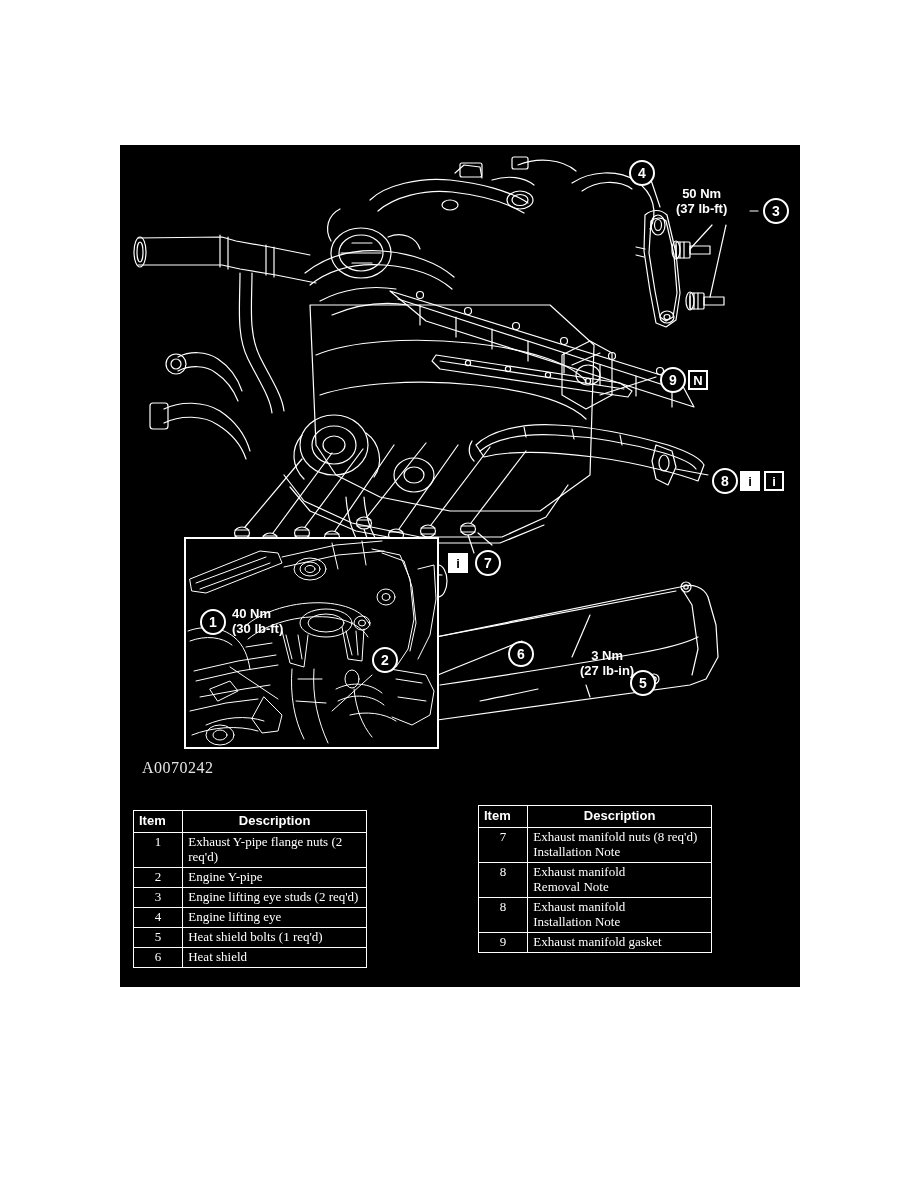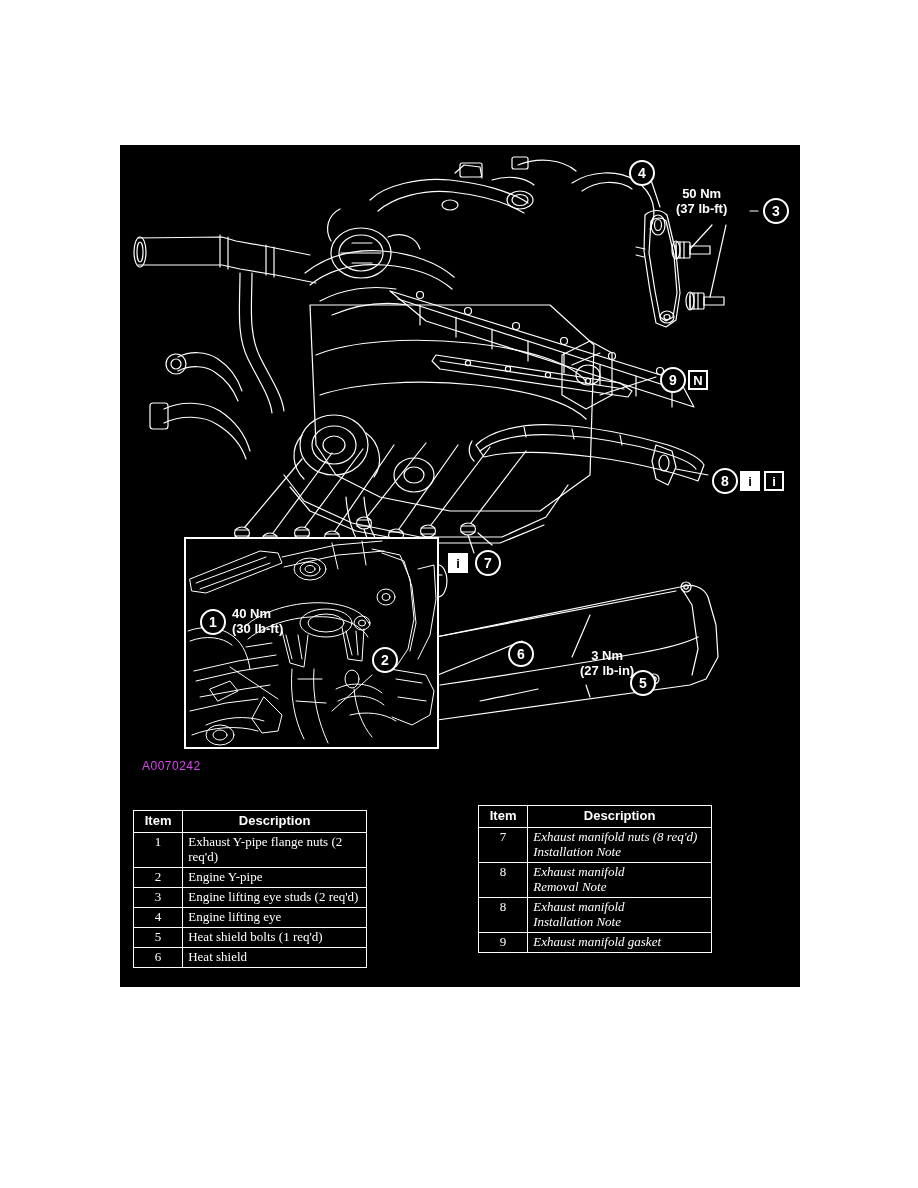--- a/index.html
+++ b/index.html
@@ -103,23 +103,23 @@
     left: 0; top: 0;
     width: 251px;
     height: 208px;
   }
 
   
   #figure-id {
     position: absolute;
     left: 22px;
     top: 614px;
-    color: #d946ef;
-    font-family: Liberation Sans, sans-serif;
-    font-size: 12px;
+    color: #e5e5e5;
+    font-family: Liberation Serif, serif;
+    font-size: 16px;
     letter-spacing: 0.5px;
   }
 
   
   .parts-table {
     position: absolute;
     border-collapse: collapse;
     background: #000000;
     color: #ffffff;
     font-family: "Liberation Serif", serif;
@@ -136,26 +136,26 @@
     font-size: 13px;
     font-weight: bold;
     text-align: center;
     padding: 3px 5px;
   }
   .parts-table th.col-item,
   .parts-table td.col-item {
     width: 38px;
     text-align: center;
   }
-  .parts-table th.col-item { text-align: center; }
+  .parts-table th.col-item { text-align: left; }
   .parts-table td.col-desc { width: 172px; }
 
   #table-left  { left: 13px;  top: 665px; width: 234px; }
   #table-right { left: 358px; top: 660px; width: 234px; }
-  #table-right td.col-desc { width: 172px; font-style: italic; }
+  #table-right td.col-desc { width: 172px; }
 
   .note-line { display: block; }
 </style>
 </head>
 <body>
 
 <div id="figure-panel">
 
   <svg class="illustration" viewBox="0 0 680 640" preserveAspectRatio="none">
     <g stroke="#ffffff" fill="none" stroke-width="1.2" stroke-linecap="round" stroke-linejoin="round">

